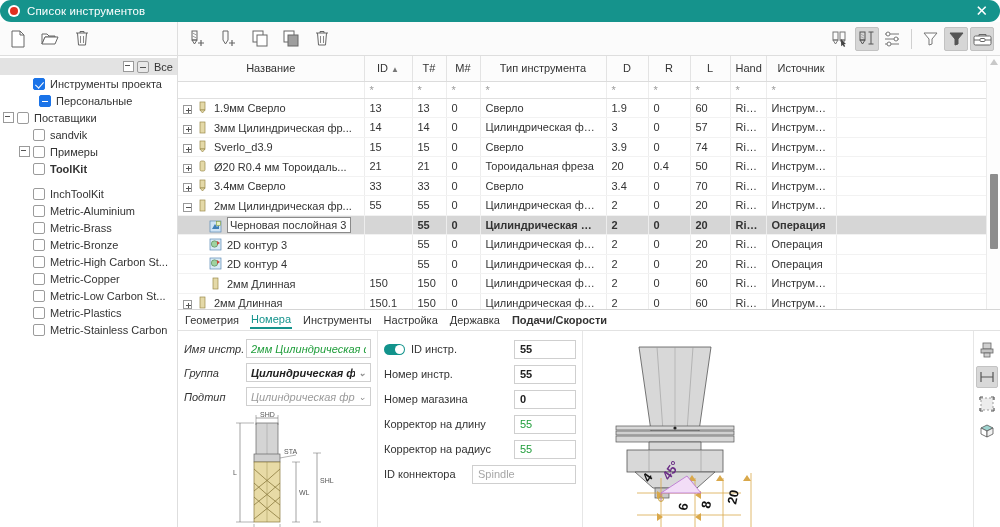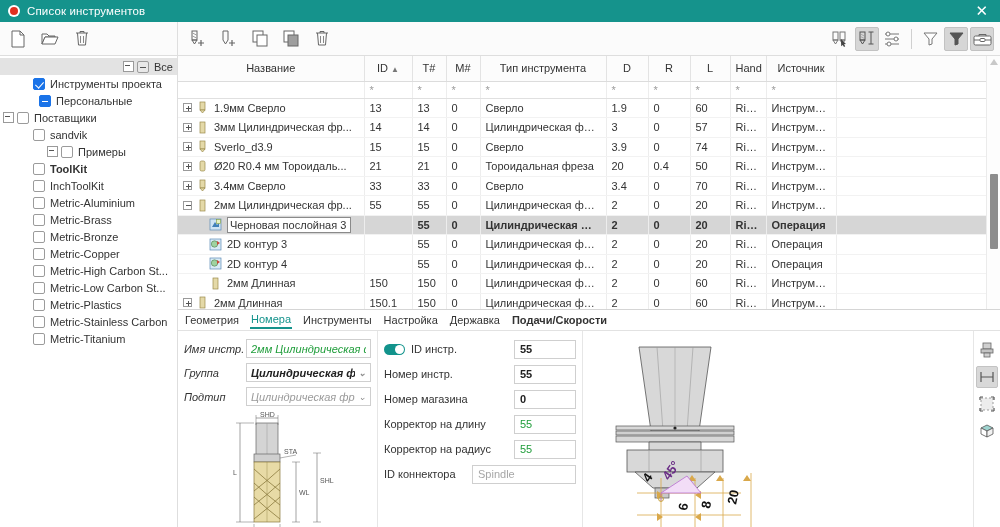--- a/index.html
+++ b/index.html
@@ -10,21 +10,21 @@
     font-size:11px;
     color:#222;
     background:#fff;
     overflow:hidden;
   }
   #app { width:1000px; height:527px; position:relative; display:flex; flex-direction:column; }
 
   
   .titlebar {
     height:22px; background:#15938c; color:#fff;
-    display:flex; align-items:center; padding:0 8px; flex:0 0 22px;
+    display:flex; align-items:center; padding:0 8px; flex:0 0 22px;border-radius:11px;
   }
   .titlebar .tb-icon { width:12px; height:12px; border-radius:50%; background:#fff; position:relative; margin-right:7px; flex:0 0 12px; }
   .titlebar .tb-icon::after { content:""; position:absolute; left:2px; top:2px; width:8px; height:8px; border-radius:50%; background:#e03020; }
   .titlebar .tb-title { font-size:11.5px; letter-spacing:.15px; }
   .titlebar .tb-close { margin-left:auto; font-size:15px; line-height:1; cursor:default; padding:0 4px; color:#fff; font-family:"DejaVu Sans", sans-serif; }
 
   
   .toolbars { height:34px; flex:0 0 34px; display:flex; background:#fbfbfb; border-bottom:1px solid #dedede; }
   .tb-left { width:178px; flex:0 0 178px; display:flex; align-items:center; padding-left:6px; gap:8px; border-right:1px solid #dedede; background:#fbfbfb; }
   .tb-main { flex:1; display:flex; align-items:center; padding-left:8px; gap:7px; background:#fbfbfb; }
@@ -64,21 +64,21 @@
     font-weight:normal; background:#fcfcfc; border-right:1px solid #e3e3e3; border-bottom:1px solid #dcdcdc;
     height:25px; padding:0 5px; color:#333; position:relative;
   }
   table.grid td { border-right:1px solid #ededed; border-bottom:1px solid #f2f2f2; height:19.5px; padding:0 5px; color:#333; white-space:nowrap; overflow:hidden; text-overflow:ellipsis; }
   tr.filterrow td { height:17px; color:#9b9b9b; background:#fff; border-bottom:1px solid #e0e0e0; font-size:11px; }
   .c-name { text-align:left; }
   .c-num  { text-align:left; }
   tr.sel td { background:#d6d6d6; font-weight:bold; }
   .sortarrow { font-size:8px; color:#777; margin-left:3px; }
 
-  .cellname { display:flex; align-items:center; gap:0; }
+  .cellname { display:flex; align-items:flex-end; gap:0; }
   .exp-box { width:9px; height:9px; border:1px solid #9a9a9a; background:#fff; position:relative; flex:0 0 9px; margin-right:4px; }
   .exp-box::after { content:""; position:absolute; left:1.5px; top:3.5px; width:5px; height:1px; background:#555; }
   .exp-box.plus::before { content:""; position:absolute; left:3.5px; top:1.5px; width:1px; height:5px; background:#555; }
   .exp-pad { width:13px; flex:0 0 13px; }
   .ico { width:13px; height:13px; flex:0 0 13px; margin-right:5px; }
   .nm { overflow:hidden; text-overflow:ellipsis; white-space:nowrap; }
   .nmbox { border:1px solid #8a8a8a; background:#fff; padding:1px 4px 1px 2px; display:inline-block; font-weight:normal; }
 
   .vscroll { position:absolute; right:0; top:0; width:14px; bottom:0; background:#fdfdfd; border-left:1px solid #ebebeb; }
   .vscroll .thumb { position:absolute; left:3px; width:8px; background:#8d8d8d; border-radius:1px; }
@@ -252,31 +252,31 @@
         <div class="tnode" style="padding-left: 3px;">
           <span class="t-exp has"></span>
           <span class="t-cb "></span>
           <span class="t-label">Поставщики</span>
         </div>
         <div class="tnode" style="padding-left: 19px;">
           <span class="t-exp"></span>
           <span class="t-cb "></span>
           <span class="t-label">sandvik</span>
         </div>
-        <div class="tnode" style="padding-left: 19px; margin-left: 28px;">
+        <div class="tnode" style="padding-left: 19px;">
           <span class="t-exp has"></span>
           <span class="t-cb "></span>
           <span class="t-label">Примеры</span>
         </div>
         <div class="tnode" style="padding-left: 19px;">
           <span class="t-exp"></span>
           <span class="t-cb "></span>
           <span class="t-label bold">ToolKit</span>
         </div>
-        <div class="tnode" style="padding-left: 19px;">
+        <div class="tnode" style="padding-left: 19px; margin-top: 8px;">
           <span class="t-exp"></span>
           <span class="t-cb "></span>
           <span class="t-label">InchToolKit</span>
         </div>
         <div class="tnode" style="padding-left: 19px;">
           <span class="t-exp"></span>
           <span class="t-cb "></span>
           <span class="t-label">Metric-Aluminium</span>
         </div>
         <div class="tnode" style="padding-left: 19px;">
@@ -285,46 +285,41 @@
           <span class="t-label">Metric-Brass</span>
         </div>
         <div class="tnode" style="padding-left: 19px;">
           <span class="t-exp"></span>
           <span class="t-cb "></span>
           <span class="t-label">Metric-Bronze</span>
         </div>
         <div class="tnode" style="padding-left: 19px;">
           <span class="t-exp"></span>
           <span class="t-cb "></span>
+          <span class="t-label">Metric-High Carbon St...</span>
+        </div>
+        <div class="tnode" style="padding-left: 19px;">
+          <span class="t-exp"></span>
+          <span class="t-cb "></span>
           <span class="t-label">Metric-Copper</span>
         </div>
         <div class="tnode" style="padding-left: 19px;">
           <span class="t-exp"></span>
           <span class="t-cb "></span>
-          <span class="t-label">Metric-High Carbon St...</span>
-        </div>
-        <div class="tnode" style="padding-left: 19px;">
-          <span class="t-exp"></span>
-          <span class="t-cb "></span>
           <span class="t-label">Metric-Low Carbon St...</span>
         </div>
         <div class="tnode" style="padding-left: 19px;">
           <span class="t-exp"></span>
           <span class="t-cb "></span>
           <span class="t-label">Metric-Plastics</span>
         </div>
         <div class="tnode" style="padding-left: 19px;">
           <span class="t-exp"></span>
           <span class="t-cb "></span>
           <span class="t-label">Metric-Stainless Carbon</span>
-        </div>
-        <div class="tnode" style="padding-left: 19px;">
-          <span class="t-exp"></span>
-          <span class="t-cb "></span>
-          <span class="t-label">Metric-Titanium</span>
         </div>
       </div>
 
     <div class="main">
 
       <div class="grid-wrap">
         <table class="grid">
           <colgroup>
             <col style="width:186px">
               <col style="width:48px">

